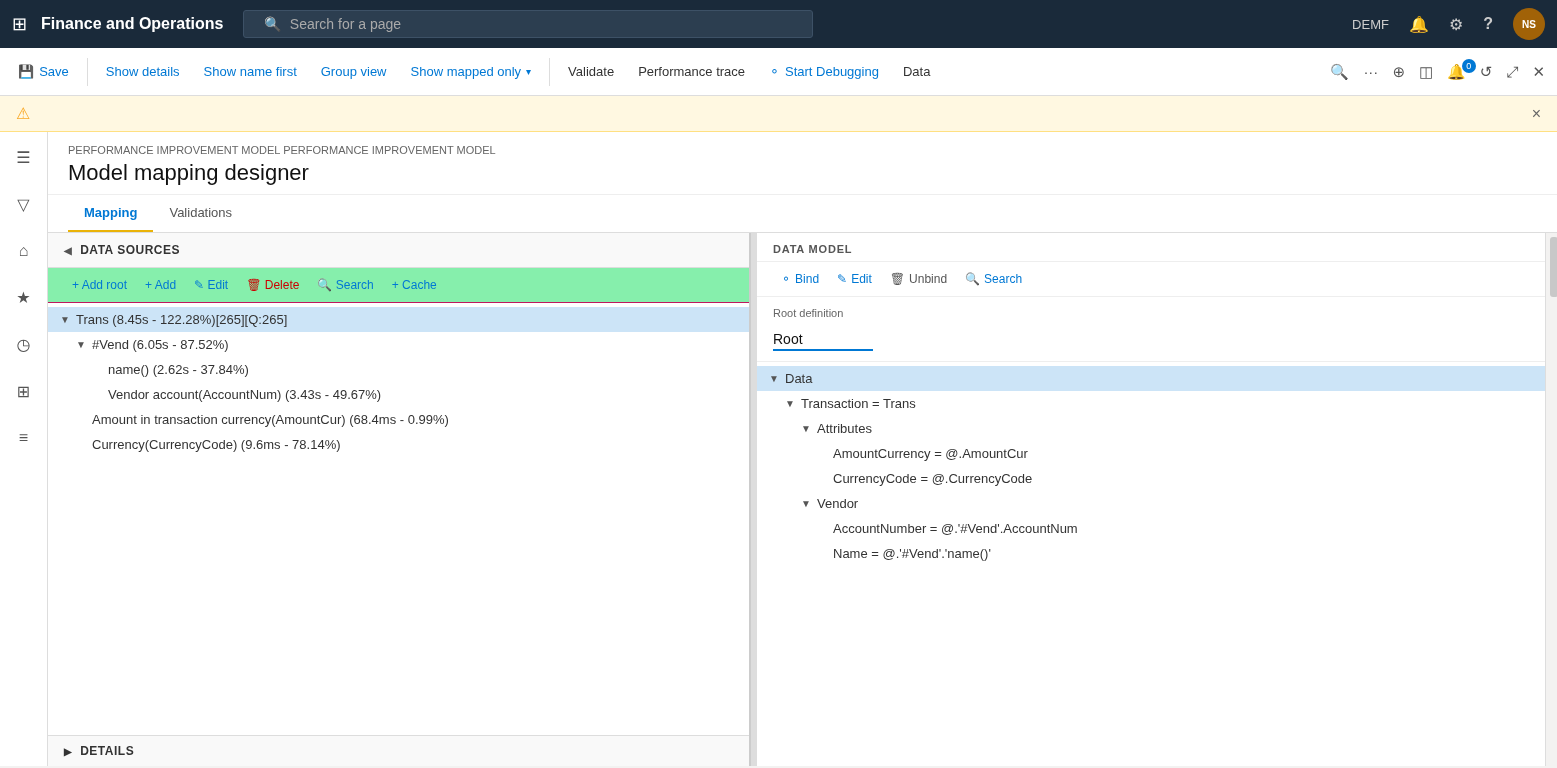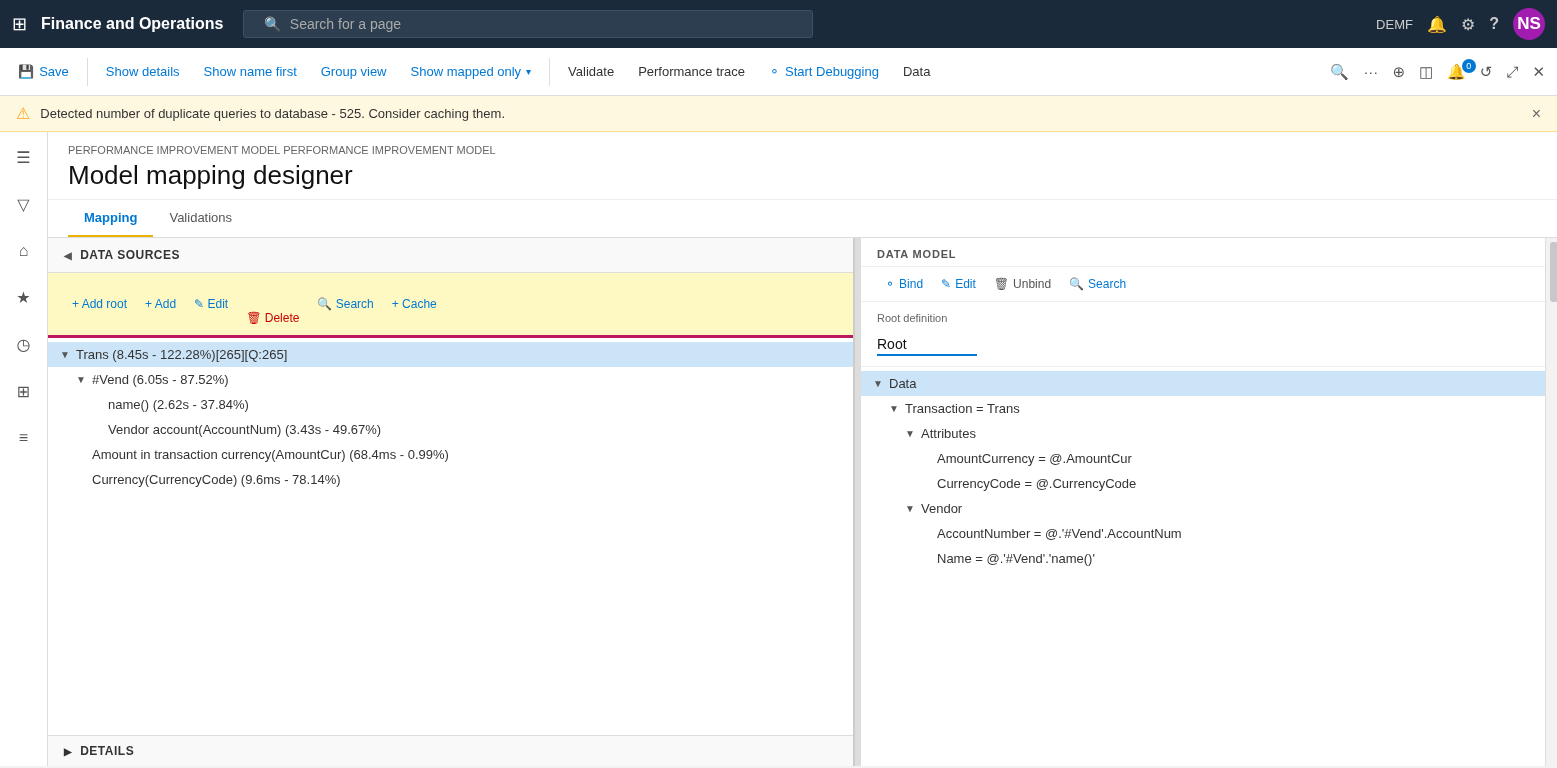--- a/index.html
+++ b/index.html
@@ -18,24 +18,24 @@
     }
     .top-nav .grid-icon { font-size: 18px; cursor: pointer; margin-right: 4px; }
     .top-nav .app-title { font-size: 16px; font-weight: 600; white-space: nowrap; margin-right: 10px; }
     .top-nav .search-bar {
       display: flex; align-items: center;
       background: #2c3e50; border: 1px solid #3d5166;
       border-radius: 3px; padding: 5px 12px; flex: 1; max-width: 570px;
       color: #aaa; font-size: 14px; cursor: text;
     }
     .top-nav .search-bar span { margin-left: 8px; }
-    .top-nav-right { margin-left: auto; display: flex; align-items: center; gap: 14px; color: #ccc; font-size: 13px; }
+    .top-nav-right { margin-left: auto; display: flex; align-items: center; gap: 20px; color: #ccc; font-size: 13px; }
     .top-nav-right .user-badge {
-      background: #a21caf; border-radius: 50%; width: 32px; height: 32px;
-      display: flex; align-items: center; justify-content: center; font-weight: 700; font-size: 17px; color: #fff;
+      background: #a16207; border-radius: 50%; width: 32px; height: 32px;
+      display: flex; align-items: center; justify-content: center; font-weight: 700; font-size: 10px; color: #fff;
     }
     .top-nav-right .icon-btn { cursor: pointer; font-size: 16px; }
 
     
     .toolbar {
       display: flex; align-items: center;
       background: #fff; border-bottom: 1px solid #ddd;
       height: 48px; padding: 0 8px; gap: 4px;
       flex-shrink: 0;
     }
@@ -80,48 +80,48 @@
       padding-top: 10px; gap: 16px; flex-shrink: 0;
     }
     .sidebar-icon { font-size: 16px; color: #555; cursor: pointer; padding: 6px; border-radius: 3px; }
 
     
     .content-area { flex: 1; display: flex; flex-direction: column; overflow: hidden; background: #fff; }
 
     
     .page-header { padding: 12px 20px 8px 20px; border-bottom: 1px solid #eee; }
     .breadcrumb { font-size: 11px; color: #666; text-transform: uppercase; margin-bottom: 4px; }
-    .page-title { font-size: 26px; font-weight: 300; color: #111; }
+    .page-title { font-size: 22px; font-weight: 300; color: #111; }
 
     
     .tab-bar { display: flex; border-bottom: 1px solid #ddd; padding: 0 20px; }
     .tab { padding: 10px 16px; cursor: pointer; color: #555; font-size: 13px; border-bottom: 2px solid transparent; }
     .tab.active { color: #0078d4; border-bottom: 2px solid #eab308; font-weight: 600; }
 
     
     .split-pane { display: flex; flex: 1; overflow: hidden; }
 
     
     .ds-panel { flex: 1; display: flex; flex-direction: column; overflow: hidden; border-right: 2px solid #ccc; }
     .ds-panel-header {
       display: flex; align-items: center;
       padding: 10px 16px; background: #f9f9f9; border-bottom: 1px solid #ddd;
       font-weight: 600; font-size: 12px; color: #333; text-transform: uppercase; letter-spacing: 0.5px;
     }
     .ds-panel-header .expand-icon { margin-right: 8px; font-size: 10px; color: #555; }
     .ds-toolbar {
-      display: flex; align-items: center; padding: 6px 16px; border-bottom: 3px solid #be185d;
-      background: #fef9c3; gap: 2px;
+      display: flex; align-items: center; padding: 6px 16px; border-bottom: 1px solid #be185d;
+      background: #86efac; gap: 2px;
     }
     .ds-toolbar .ds-btn {
       display: flex; align-items: center; gap: 4px;
       padding: 4px 8px; border: none; background: transparent;
       color: #0078d4; font-size: 12px; cursor: pointer; border-radius: 2px;
     }
-    .ds-toolbar .ds-btn.dark { color: #c00; margin-top: 28px; }
+    .ds-toolbar .ds-btn.dark { color: #c00; }
 
     .ds-tree { flex: 1; overflow-y: auto; padding: 4px 0; }
     .tree-item {
       display: flex; align-items: center;
       padding: 5px 12px; cursor: pointer; font-size: 13px;
       color: #333; position: relative;
     }
     .tree-item.selected { background: #cce4f7; }
     .tree-item .expand-btn { width: 16px; font-size: 10px; color: #555; flex-shrink: 0; }
     .tree-item .label { flex: 1; }
@@ -134,21 +134,21 @@
       padding: 8px 16px; font-size: 12px; font-weight: 600; color: #333;
       text-transform: uppercase; letter-spacing: 0.5px;
       display: flex; align-items: center; gap: 8px;
     }
     .details-bar .expand-btn { font-size: 10px; }
 
     
     .resize-handle { width: 6px; background: #ddd; cursor: col-resize; flex-shrink: 0; }
 
     
-    .dm-panel { width: 684px; display: flex; flex-direction: column; overflow: hidden; flex-shrink: 0; }
+    .dm-panel { width: 788px; display: flex; flex-direction: column; overflow: hidden; flex-shrink: 0; }
     .dm-header {
       padding: 10px 16px 6px; font-size: 11px; font-weight: 700;
       color: #555; text-transform: uppercase; letter-spacing: 0.8px;
       border-bottom: 1px solid #eee;
     }
     .dm-toolbar {
       display: flex; align-items: center; padding: 6px 16px; border-bottom: 1px solid #eee;
       background: #fff; gap: 2px;
     }
     .dm-toolbar .dm-btn {
@@ -256,21 +256,20 @@
       <span class="badge">0</span>
     </div>
     <span class="icon-btn">↺</span>
     <span class="icon-btn">⤢</span>
     <span class="icon-btn">✕</span>
   </div>
 </div>
 
 <div class="warning-bar">
   <span class="warn-icon">⚠</span>
-  <span>Detected number of duplicate queries to database - 525. Consider caching them.</span>
   <span class="close-btn">×</span>
 </div>
 
 <div class="main-layout">
 
   <div class="left-sidebar">
     <span class="sidebar-icon">☰</span>
     <span class="sidebar-icon">▽</span>
     <span class="sidebar-icon">⌂</span>
     <span class="sidebar-icon">★</span>

